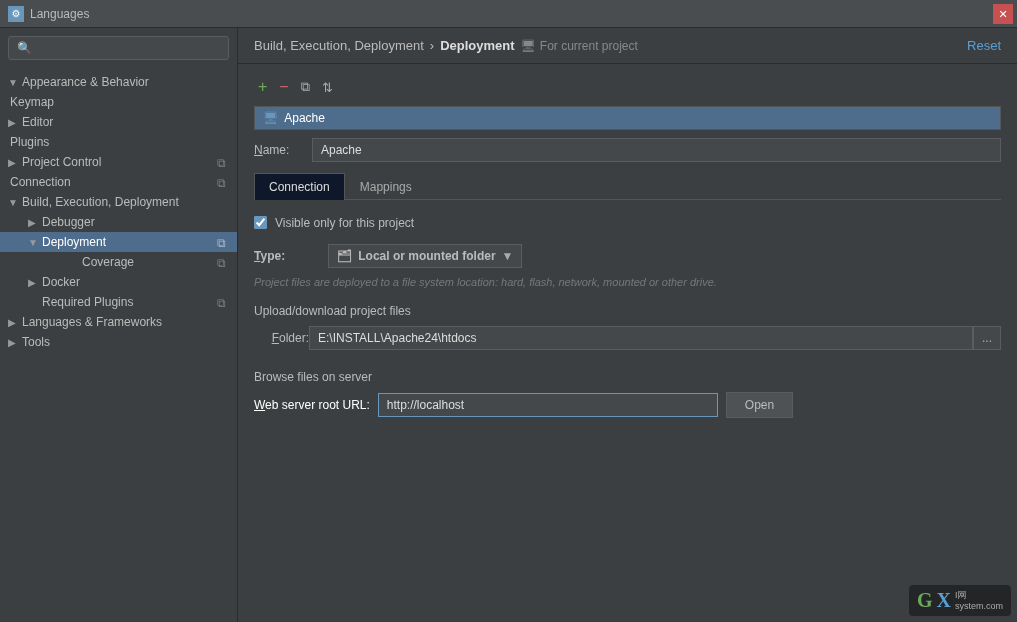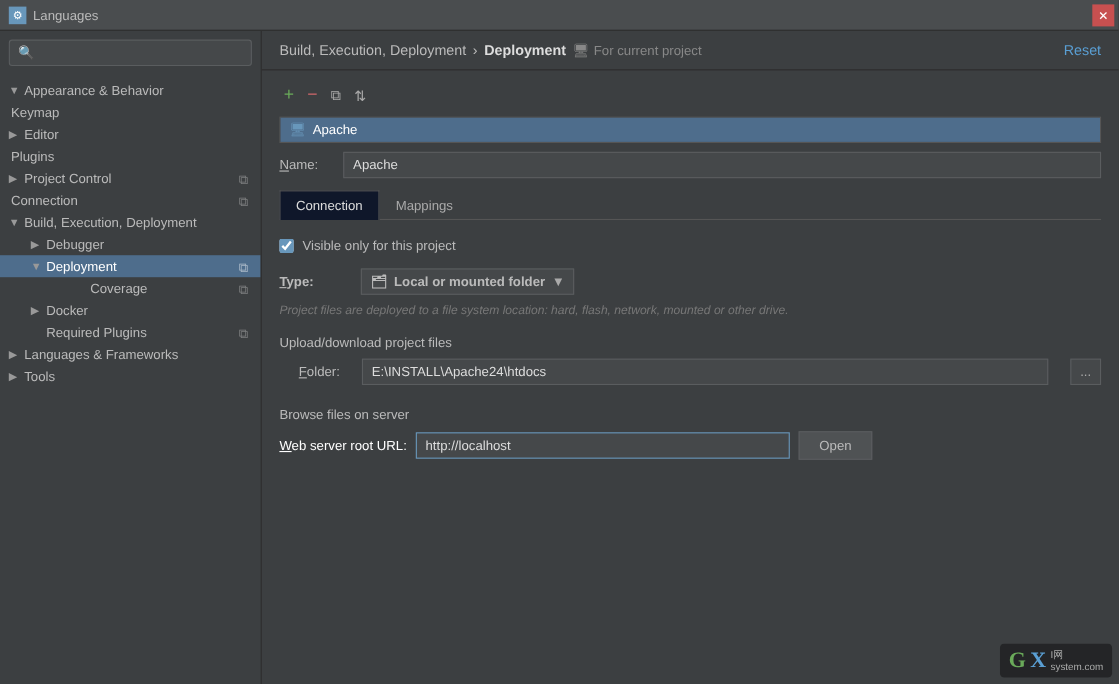--- a/index.html
+++ b/index.html
@@ -233,21 +233,20 @@
       border-color: #555;
       border-bottom-color: #3c3f41;
       color: #dddddd;
     }
 
     
     .tab-content { padding: 4px 0; }
 
     .checkbox-row {
       display: flex;
-      align-items: center;
       gap: 8px;
       margin-bottom: 14px;
     }
     .checkbox-row input[type="checkbox"] {
       accent-color: #6897bb;
       width: 13px;
       height: 13px;
     }
     .checkbox-label { color: #bbbbbb; font-size: 12px; }
 
@@ -287,21 +286,21 @@
 
     .section-header {
       color: #bbbbbb;
       font-size: 12px;
       margin-bottom: 8px;
     }
 
     .folder-row {
       display: flex;
       align-items: center;
-      gap: 20px;
+      gap: 0;
       margin-bottom: 20px;
     }
     .folder-label { color: #bbbbbb; min-width: 55px; text-align: right; }
     .folder-label span { text-decoration: underline; }
     .folder-input {
       flex: 1;
       background: #45484a;
       border: 1px solid #5a5d5f;
       color: #dddddd;
       padding: 4px 8px;

